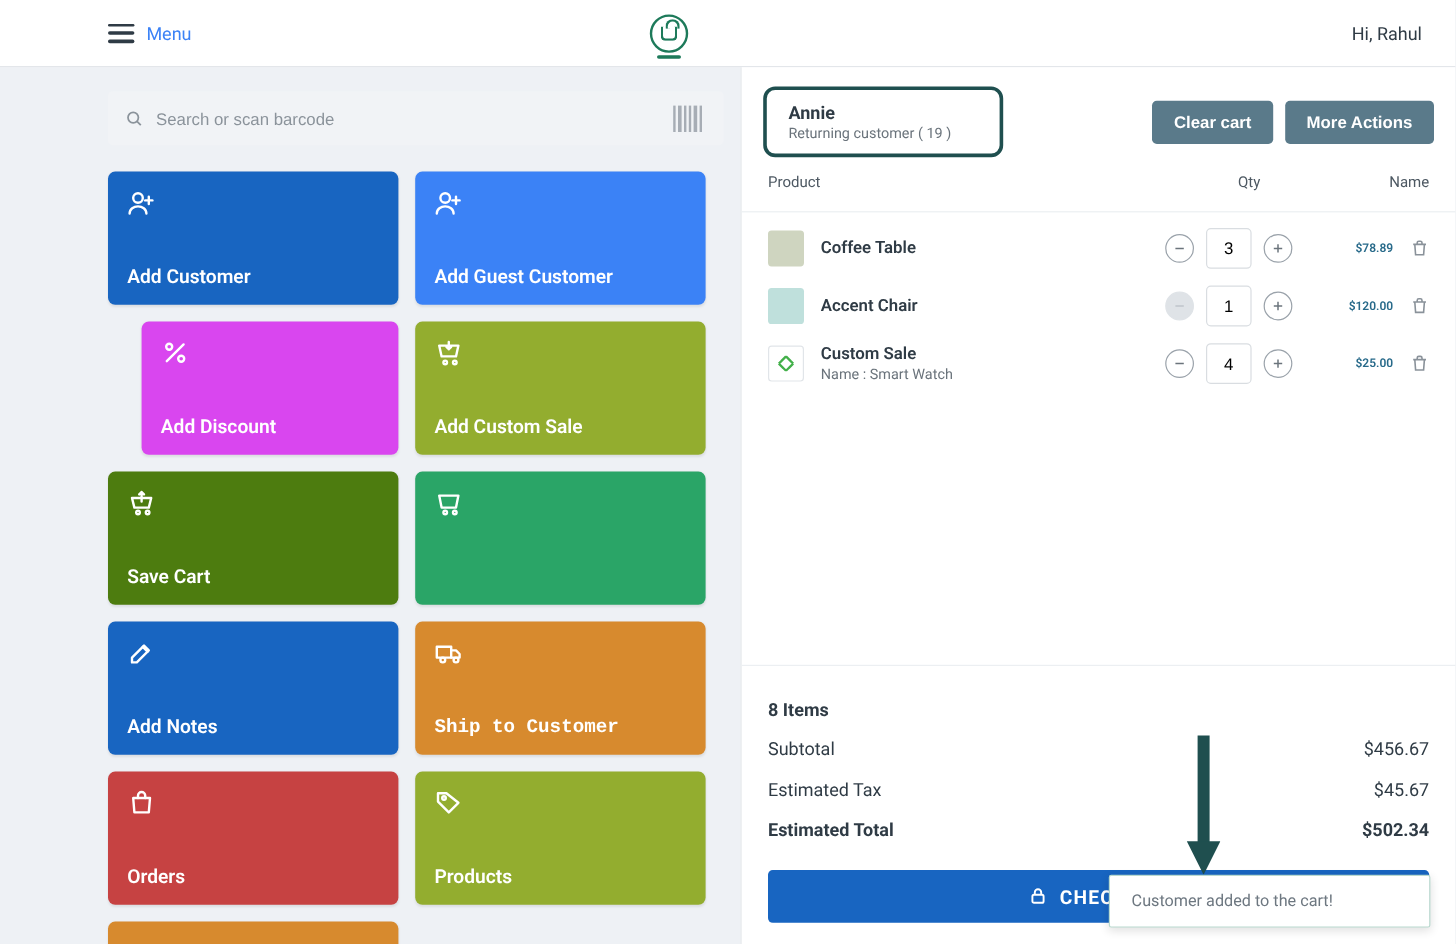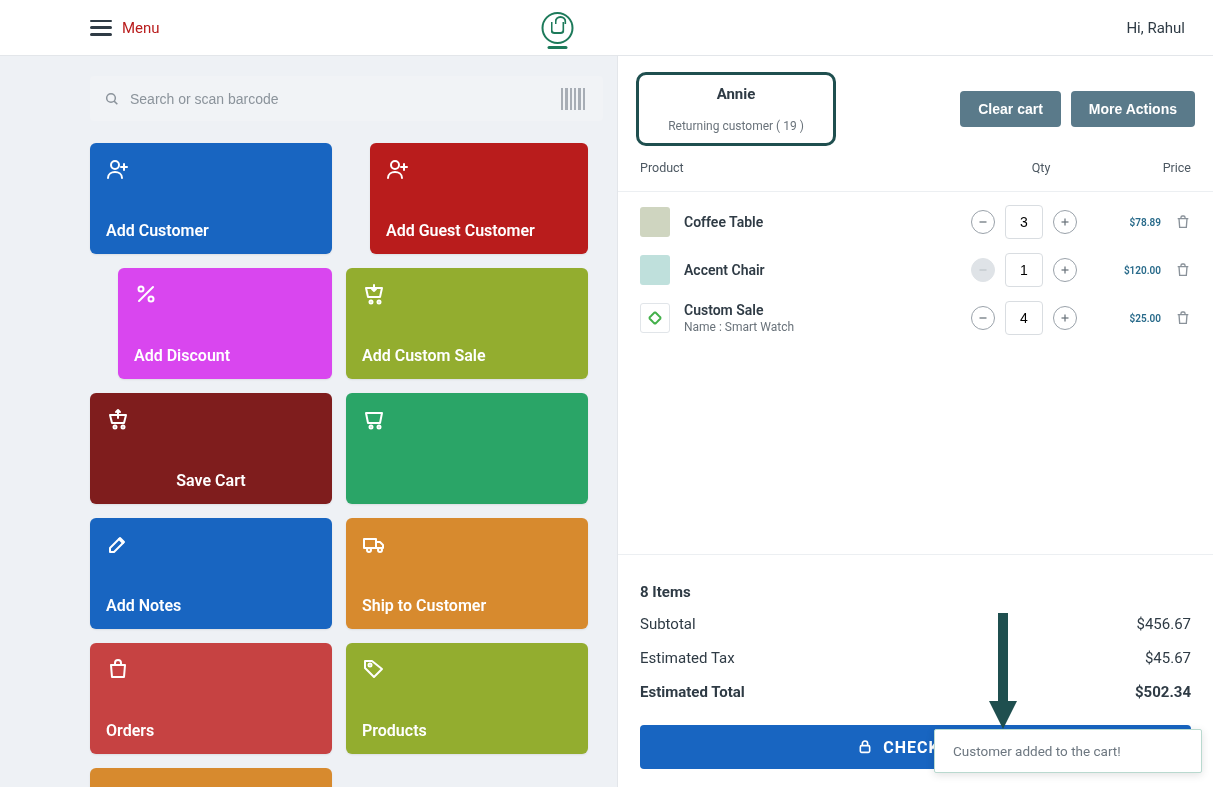--- a/index.html
+++ b/index.html
@@ -1,18 +1,18 @@
 <!DOCTYPE html>
 <html><head>
 <meta charset="utf-8">
 <style>
   * { box-sizing: border-box; margin: 0; padding: 0; }
   body { font-family: -apple-system, "Segoe UI", Roboto, Helvetica, Arial, sans-serif; background: #eef1f5; width: 1213px; height: 787px; overflow: hidden; color:#2f3b45; }
   header.topbar { height:56px; background:#fff; border-bottom:1px solid #e3e6ea; display:flex; align-items:center; padding:0 28px 0 90px; position:relative;}
-  .menu-btn { display:flex; align-items:center; gap:10px; cursor:pointer; font-size:15px; color:#b91c1c;}
+  .menu-btn { display:flex; align-items:center; gap:10px; cursor:pointer; font-size:15px; color:#3b82f6;}
   .hamburger { width:22px; height:16px; display:flex; flex-direction:column; justify-content:space-between;}
   .hamburger span{ display:block; height:2.5px; background:#2f3b45; border-radius:2px;}
   .brand { position:absolute; left:50%; transform:translateX(-50%); display:flex; align-items:center; gap:10px;}
   .brand-logo { width:32px; height:32px; border-radius:50%; border:2.5px solid #1d7a5a; display:flex; align-items:center; justify-content:center; position:relative;}
   .brand-logo::after{content:""; position:absolute; bottom:-7px; left:4px; right:4px; height:3px; background:#1d7a5a; border-radius:2px;}
   .brand-cart { width:14px; height:12px; border:2px solid #1d7a5a; border-top:none; border-radius:0 0 4px 4px; position:relative;}
   .brand-cart::before{content:""; position:absolute; top:-6px; left:2px; width:8px; height:6px; border:2px solid #1d7a5a; border-bottom:none; border-radius:6px 6px 0 0;}
   .brand-text { line-height:1.05;}
   .brand-text .main { font-size:21px; font-weight:600; color:#2f3b45;}
   .greeting { margin-left:auto; font-size:15px; color:#2f3b45;}
@@ -24,23 +24,23 @@
   .search input::placeholder{color:#8b939b;}
   .search-icon{ position:absolute; left:14px; color:#8b939b;}
   .barcode-icon{ position:absolute; right:14px; width:28px; height:22px; display:flex; gap:2px; align-items:stretch; opacity:.55;}
   .barcode-icon span{ width:2px; background:#6b7580;}
   .barcode-icon span:nth-child(2){width:3px;} .barcode-icon span:nth-child(5){width:3px;}
   .tiles{ display:grid; grid-template-columns: repeat(2, 242px); gap:14px;}
   .tile { height:111px; border-radius:6px; color:#fff; padding:14px 16px; display:flex; flex-direction:column; justify-content:space-between; cursor:pointer; box-shadow:0 1px 2px rgba(0,0,0,.08);}
   .tile .icon{ height:26px; }
   .tile .label{ font-size:16px; font-weight:600;}
   .cart-head{ display:flex; align-items:center; gap:12px; padding:16px 18px 0 18px;}
-  .customer-chip{ border:3px solid #1f4f4f; border-radius:10px; padding:10px 18px; width:200px;text-align:center;}
+  .customer-chip{ border:3px solid #1f4f4f; border-radius:10px; padding:10px 18px; width:200px;}
   .customer-chip .name{ font-weight:700; font-size:15px; color:#2f3b45;}
-  .customer-chip .meta{ font-size:12px; color:#6a737b; margin-top:16px;}
+  .customer-chip .meta{ font-size:12px; color:#6a737b; margin-top:1px;}
   .cart-actions{ margin-left:auto; display:flex; gap:10px;justify-content:center;}
   .btn-steel{ background:#5a7a8a; color:#fff; border:none; border-radius:4px; padding:10px 18px; font-size:14px; font-weight:600; cursor:pointer;}
   .cart-cols{ display:flex; padding:14px 22px 16px 22px; font-size:12.5px; color:#4d5862; border-bottom:1px solid #eceff2;}
   .cart-cols .c1{flex:1;} .cart-cols .c2{width:120px; text-align:center;} .cart-cols .c3{width:90px; text-align:right;}
   .cart-items{ padding:6px 22px 0 22px; font-size:14px;}
   .item{ display:flex; align-items:center; height:48px;}
   .thumb{ width:30px; height:30px; border-radius:3px; margin-right:14px; background:#cfd5c0;}
   .thumb.t2{background:#bfe0dc;}
   .thumb.t3{background:#fff; border:1px solid #e1e5e9; display:flex;align-items:center;justify-content:center;}
   .thumb.t3 svg{color:#43b04a;}
@@ -50,21 +50,21 @@
   .round{ width:24px; height:24px; border-radius:50%; border:1.5px solid #9aa2aa; background:#fff; display:flex; align-items:center; justify-content:center; color:#6b747c; cursor:pointer; font-size:15px; line-height:1;}
   .round.disabled{ background:#dfe3e7; border-color:#dfe3e7; color:#bfc5cb; cursor:default;}
   .qty input{ width:38px; height:34px; border:1px solid #d9dde1; border-radius:4px; text-align:center; font-size:14px;}
   .price{ width:70px; text-align:right; color:#286a8a; font-weight:600; font-size:10px; margin-left:14px;}
   .trash{ color:#8a929a; margin-left:14px; cursor:pointer;}
   .summary{ margin-top:auto; padding:18px 22px 0 22px; border-top:1px solid #eceff2;}
   .summary .row{ display:flex; justify-content:space-between; padding:8px 0; font-size:15px;}
   .summary .row.total{ font-weight:700;}
   .items-count{ font-weight:700; font-size:15px; padding:10px 0 6px;}
   .checkout{ margin:16px 22px 18px 22px; height:44px; background:#1865c1; border-radius:4px; display:flex; align-items:center; justify-content:center; gap:10px; color:#fff; font-weight:700; letter-spacing:1px; cursor:pointer;}
-  .toast { position:absolute; right:11px; bottom:14px; width:268px; height:44px; background:#fff; border:1px solid #b9d9cf; box-shadow:0 2px 8px rgba(0,0,0,.12); display:flex; align-items:center; padding:0 18px; font-size:13.5px; color:#6d7780; border-radius:2px;}
+  .toast { position:absolute; right:21px; bottom:14px; width:268px; height:44px; background:#fff; border:1px solid #b9d9cf; box-shadow:0 2px 8px rgba(0,0,0,.12); display:flex; align-items:center; padding:0 18px; font-size:13.5px; color:#6d7780; border-radius:2px;}
   .arrow{ position:absolute; right:196px; bottom:58px; }
   svg{display:block;}
 </style>
 </head>
 <body>
 
 <header class="topbar">
   <div class="menu-btn">
     <div class="hamburger">
         <span></span>
@@ -109,21 +109,21 @@
           <div class="icon">
             <svg width="24" height="24" viewBox="0 0 24 24" fill="none" stroke="#fff" stroke-width="2" stroke-linecap="round" stroke-linejoin="round">
               <circle cx="9" cy="8" r="4"></circle>
               <path d="M2 21c0-4 3.5-6 7-6s7 2 7 6"></path>
               <line x1="18" y1="7" x2="18" y2="13"></line>
               <line x1="15" y1="10" x2="21" y2="10"></line>
             </svg>
           </div>
           <div class="label">Add Customer</div>
         </div>
-        <div class="tile" style="background: #b91c1c; margin-left: 24px;">
+        <div class="tile" style="background: #3b82f6;">
           <div class="icon">
             <svg width="24" height="24" viewBox="0 0 24 24" fill="none" stroke="#fff" stroke-width="2" stroke-linecap="round" stroke-linejoin="round">
               <circle cx="9" cy="8" r="4"></circle>
               <path d="M2 21c0-4 3.5-6 7-6s7 2 7 6"></path>
               <line x1="18" y1="7" x2="18" y2="13"></line>
               <line x1="15" y1="10" x2="21" y2="10"></line>
             </svg>
           </div>
           <div class="label">Add Guest Customer</div>
         </div>
@@ -141,21 +141,21 @@
           <div class="icon">
             <svg width="24" height="24" viewBox="0 0 24 24" fill="none" stroke="#fff" stroke-width="2" stroke-linecap="round" stroke-linejoin="round">
               <path d="M4 6h16l-2 9H6z"></path>
               <circle cx="9" cy="20" r="1.5"></circle>
               <circle cx="17" cy="20" r="1.5"></circle>
               <path d="M12 3v6m0 0l-2-2m2 2l2-2"></path>
             </svg>
           </div>
           <div class="label">Add Custom Sale</div>
         </div>
-        <div class="tile" style="background: #7f1d1d; text-align: center;">
+        <div class="tile" style="background: #4d7c0f;">
           <div class="icon">
             <svg width="24" height="24" viewBox="0 0 24 24" fill="none" stroke="#fff" stroke-width="2" stroke-linecap="round" stroke-linejoin="round">
               <path d="M4 8h16l-2 8H6z"></path>
               <circle cx="9" cy="20" r="1.5"></circle>
               <circle cx="17" cy="20" r="1.5"></circle>
               <path d="M12 11v-8m0 0l-2 2m2-2l2 2"></path>
             </svg>
           </div>
           <div class="label">Save Cart</div>
         </div>
@@ -170,21 +170,21 @@
         </div>
         <div class="tile" style="background: rgb(24, 101, 193);">
           <div class="icon">
             <svg width="24" height="24" viewBox="0 0 24 24" fill="none" stroke="#fff" stroke-width="2" stroke-linecap="round" stroke-linejoin="round">
               <path d="M4 16l10-10 4 4-10 10H4z"></path>
               <path d="M13 7l4 4"></path>
             </svg>
           </div>
           <div class="label">Add Notes</div>
         </div>
-        <div class="tile" style="background: rgb(215, 138, 46);">
+        <div class="tile" style="background: rgb(215, 138, 46); font-family: Liberation Mono, monospace;">
           <div class="icon">
             <svg width="24" height="24" viewBox="0 0 24 24" fill="none" stroke="#fff" stroke-width="2" stroke-linecap="round" stroke-linejoin="round">
               <rect x="2" y="7" width="12" height="9"></rect>
               <path d="M14 10h4l3 3v3h-7"></path>
               <circle cx="7" cy="18" r="2"></circle>
               <circle cx="18" cy="18" r="2"></circle>
             </svg>
           </div>
           <div class="label">Ship to Customer</div>
         </div>
@@ -217,21 +217,21 @@
         <div class="meta">Returning customer ( 19 )</div>
       </div>
       <div class="cart-actions">
         <button class="btn-steel">Clear cart</button>
         <button class="btn-steel">More Actions</button>
       </div>
     </div>
     <div class="cart-cols">
       <div class="c1">Product</div>
       <div class="c2">Qty</div>
-      <div class="c3">Price</div>
+      <div class="c3">Name</div>
     </div>
     <div class="cart-items" id="cart-items">
         <div class="item">
           <div class="thumb"></div>
           <div class="title"><span>Coffee Table</span></div>
           <div class="qty">
             <div class="round">
               <svg width="12" height="12" viewBox="0 0 24 24" stroke="currentColor" stroke-width="2.5">
                 <line x1="5" y1="12" x2="19" y2="12"></line>
               </svg>

